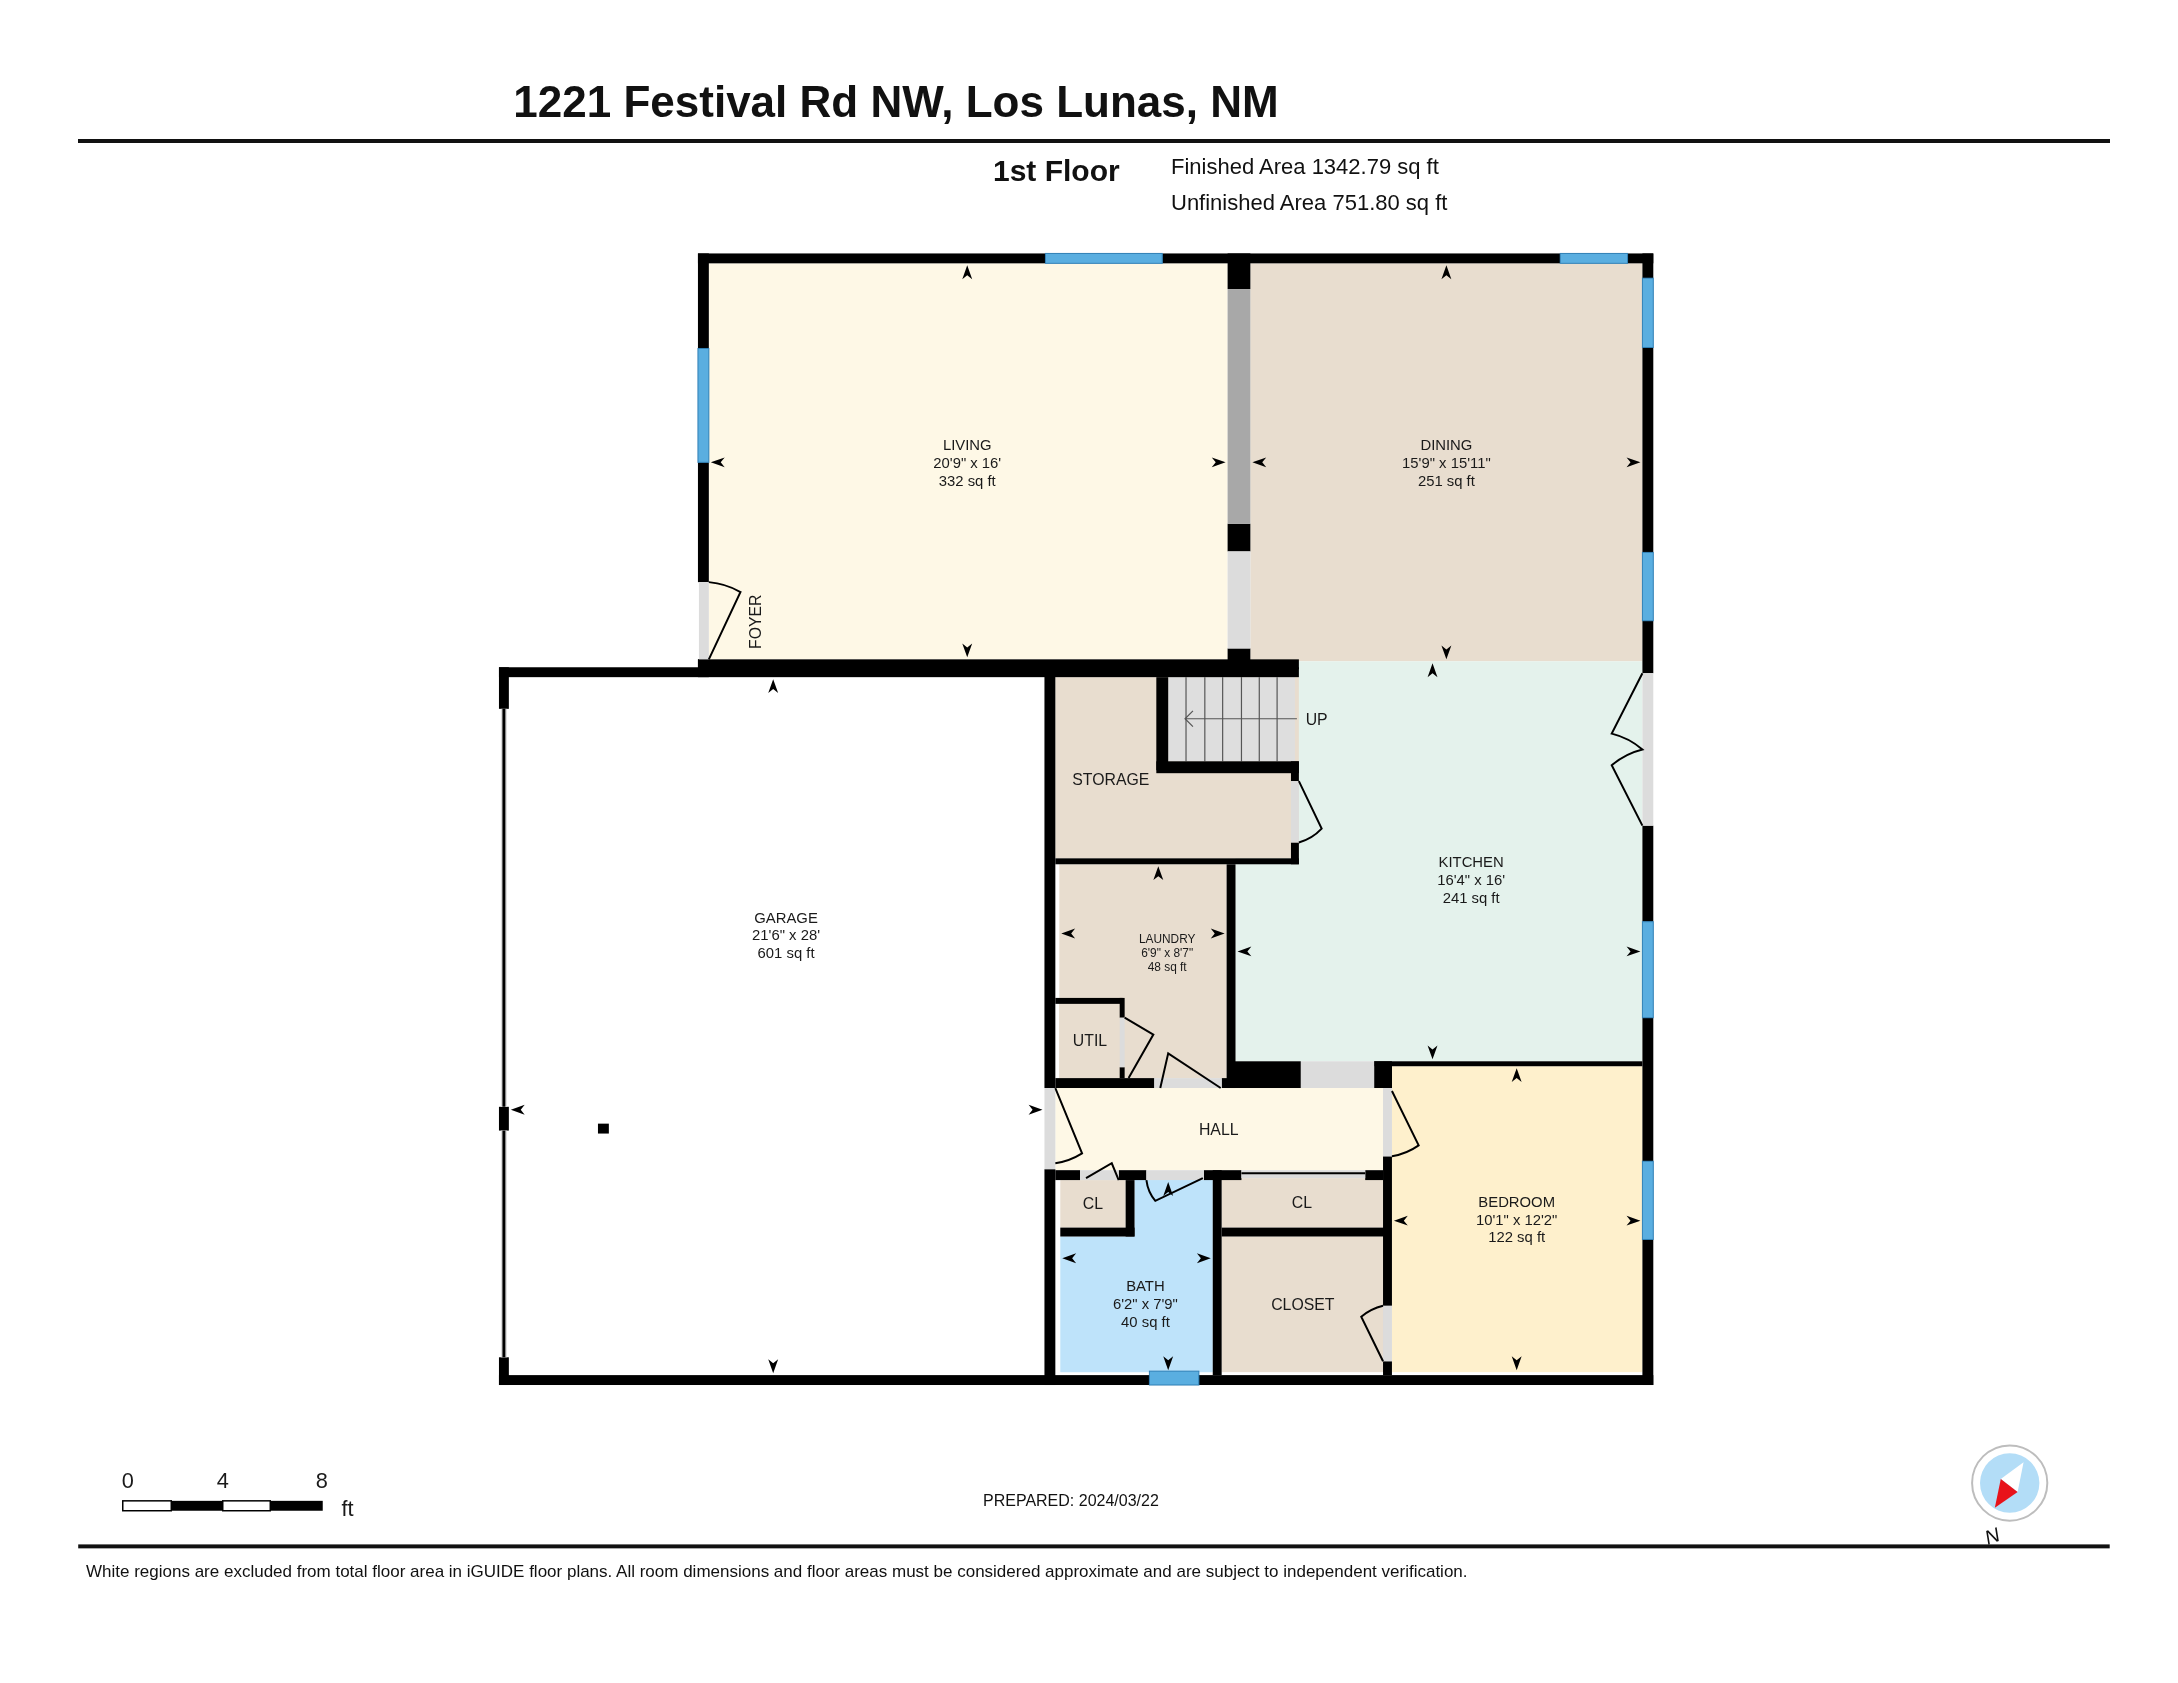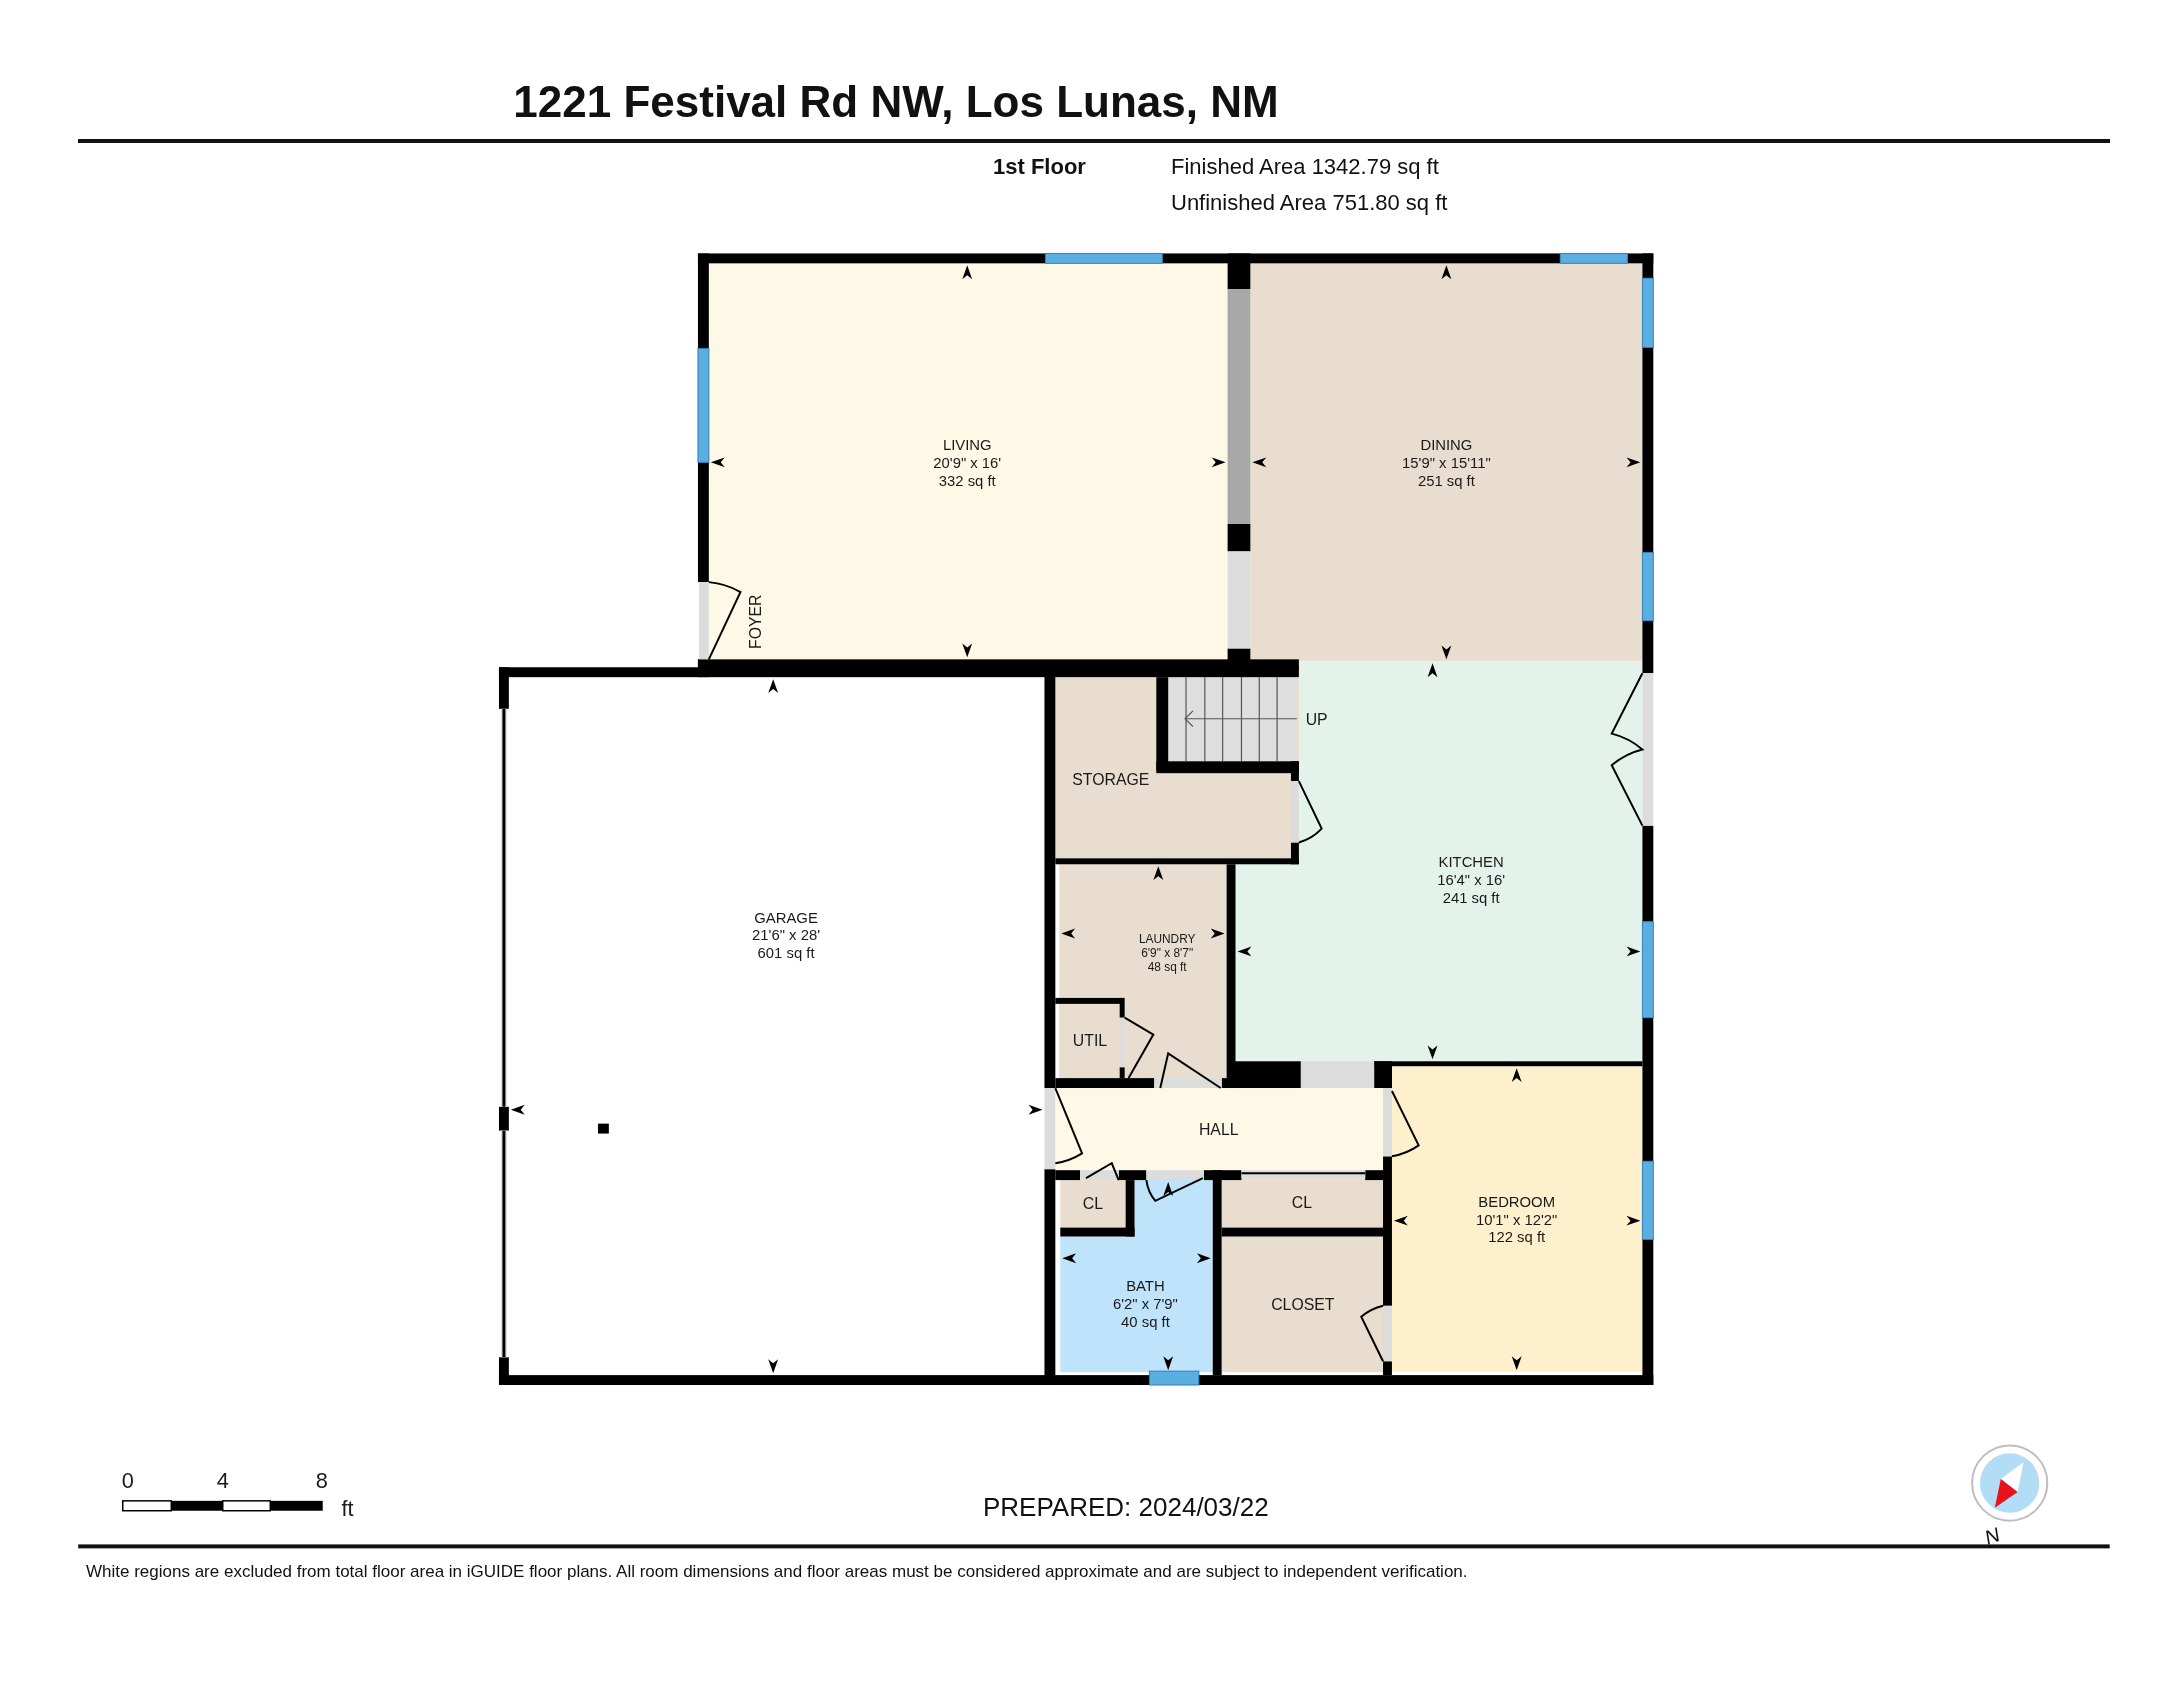--- a/index.html
+++ b/index.html
@@ -2,26 +2,26 @@
 <html><head>
 <meta charset="utf-8">
 <style>
   html, body { margin:0; padding:0; background:#ffffff; }
   body { width:2178px; height:1683px; position:relative; overflow:hidden;
          font-family:"Liberation Sans", sans-serif; color:#111; }
   .abs { position:absolute; }
   .title { left:0; width:1792px; top:77px; text-align:center; font-weight:bold;
            font-size:44px; letter-spacing:0px; }
   .rule { left:78px; width:2032px; height:4px; background:#111; }
-  .floor-name { left:993px; top:154px; font-weight:bold; font-size:22px; }
+  .floor-name { left:993px; top:154px; font-weight:bold; font-size:30px; }
   .area { left:1171px; font-size:22px; }
   svg.plan { position:absolute; left:0; top:0; }
   .room-label { font-family:"Liberation Sans", sans-serif; fill:#1a1a1a; text-anchor:middle; }
   .scale-num { font-size:22px; }
-  .prepared { left:983px; top:1492px; font-size:26px; }
+  .prepared { left:983px; top:1492px; font-size:16px; }
   .footer { left:86px; top:1562px; font-size:17px; }
   .north { left:1985px; top:1525px; font-size:20px; font-style:italic; transform:rotate(-20deg); }
 </style>
 </head>
 <body>
 
 <div class="abs title">1221 Festival Rd NW, Los Lunas, NM</div>
 <div class="abs rule" style="top:139px;"></div>
 <div class="abs floor-name">1st Floor</div>
 <div class="abs area" style="top:154px;">Finished Area 1342.79 sq ft</div>

